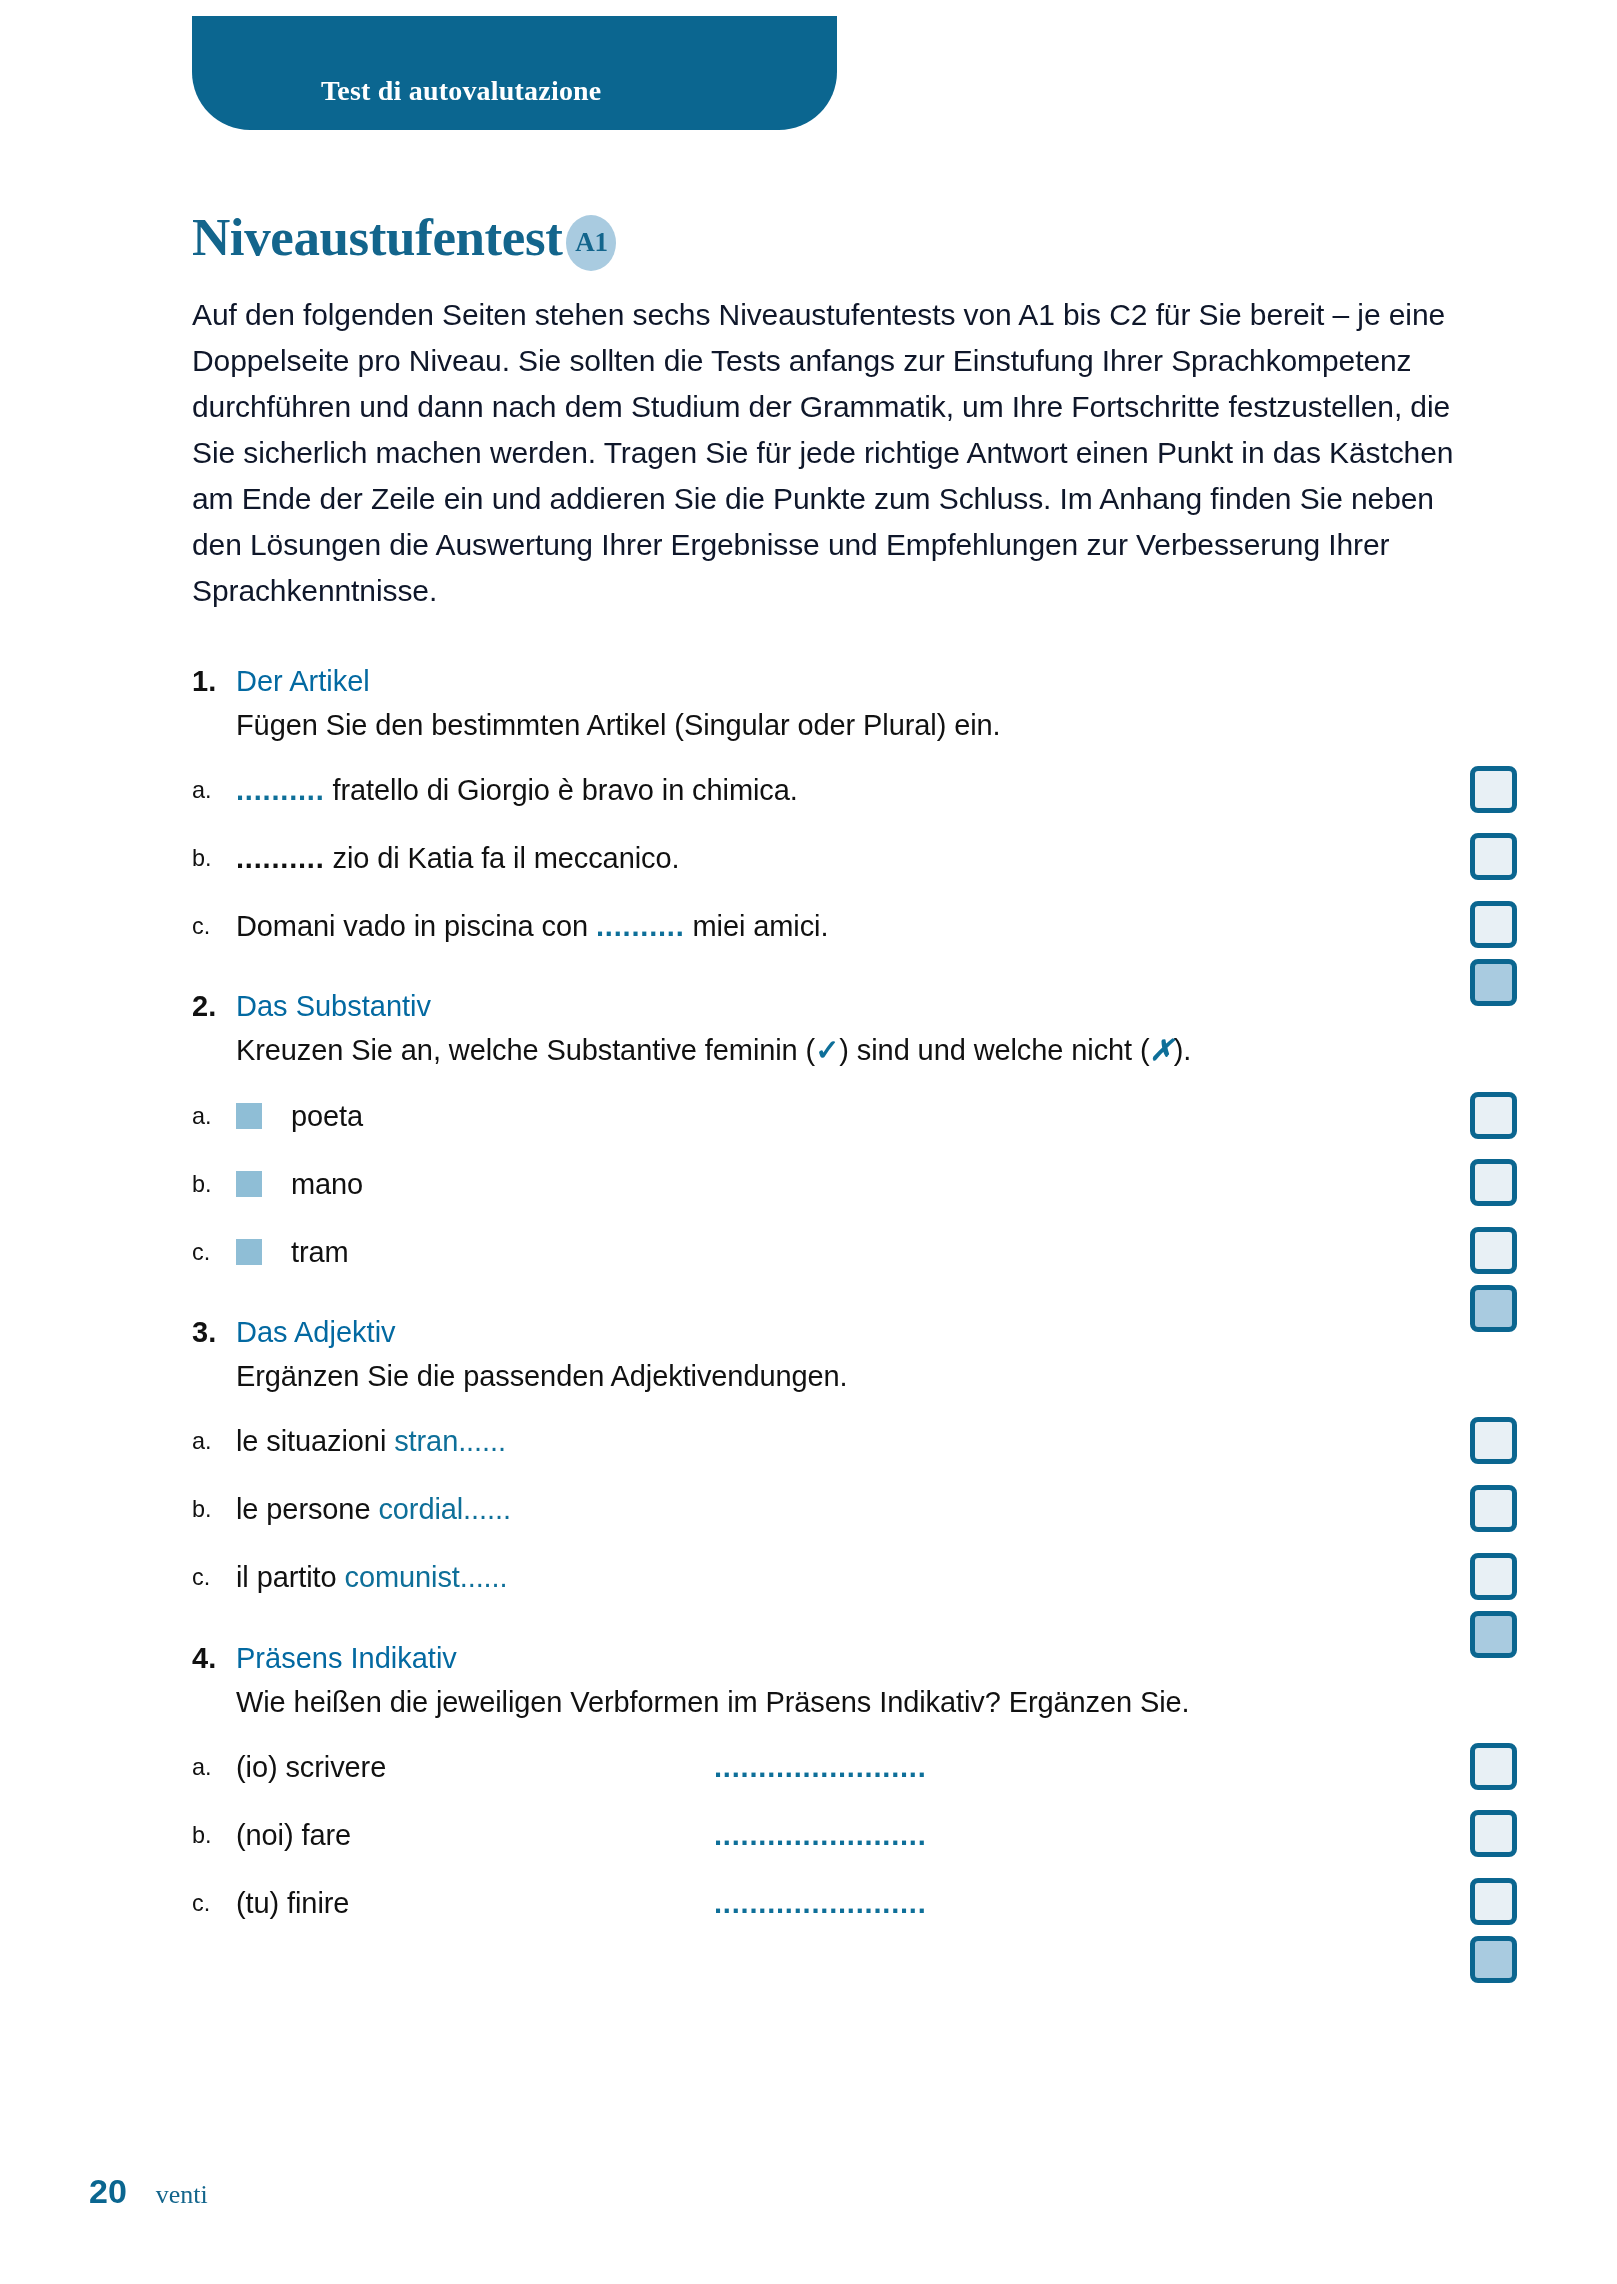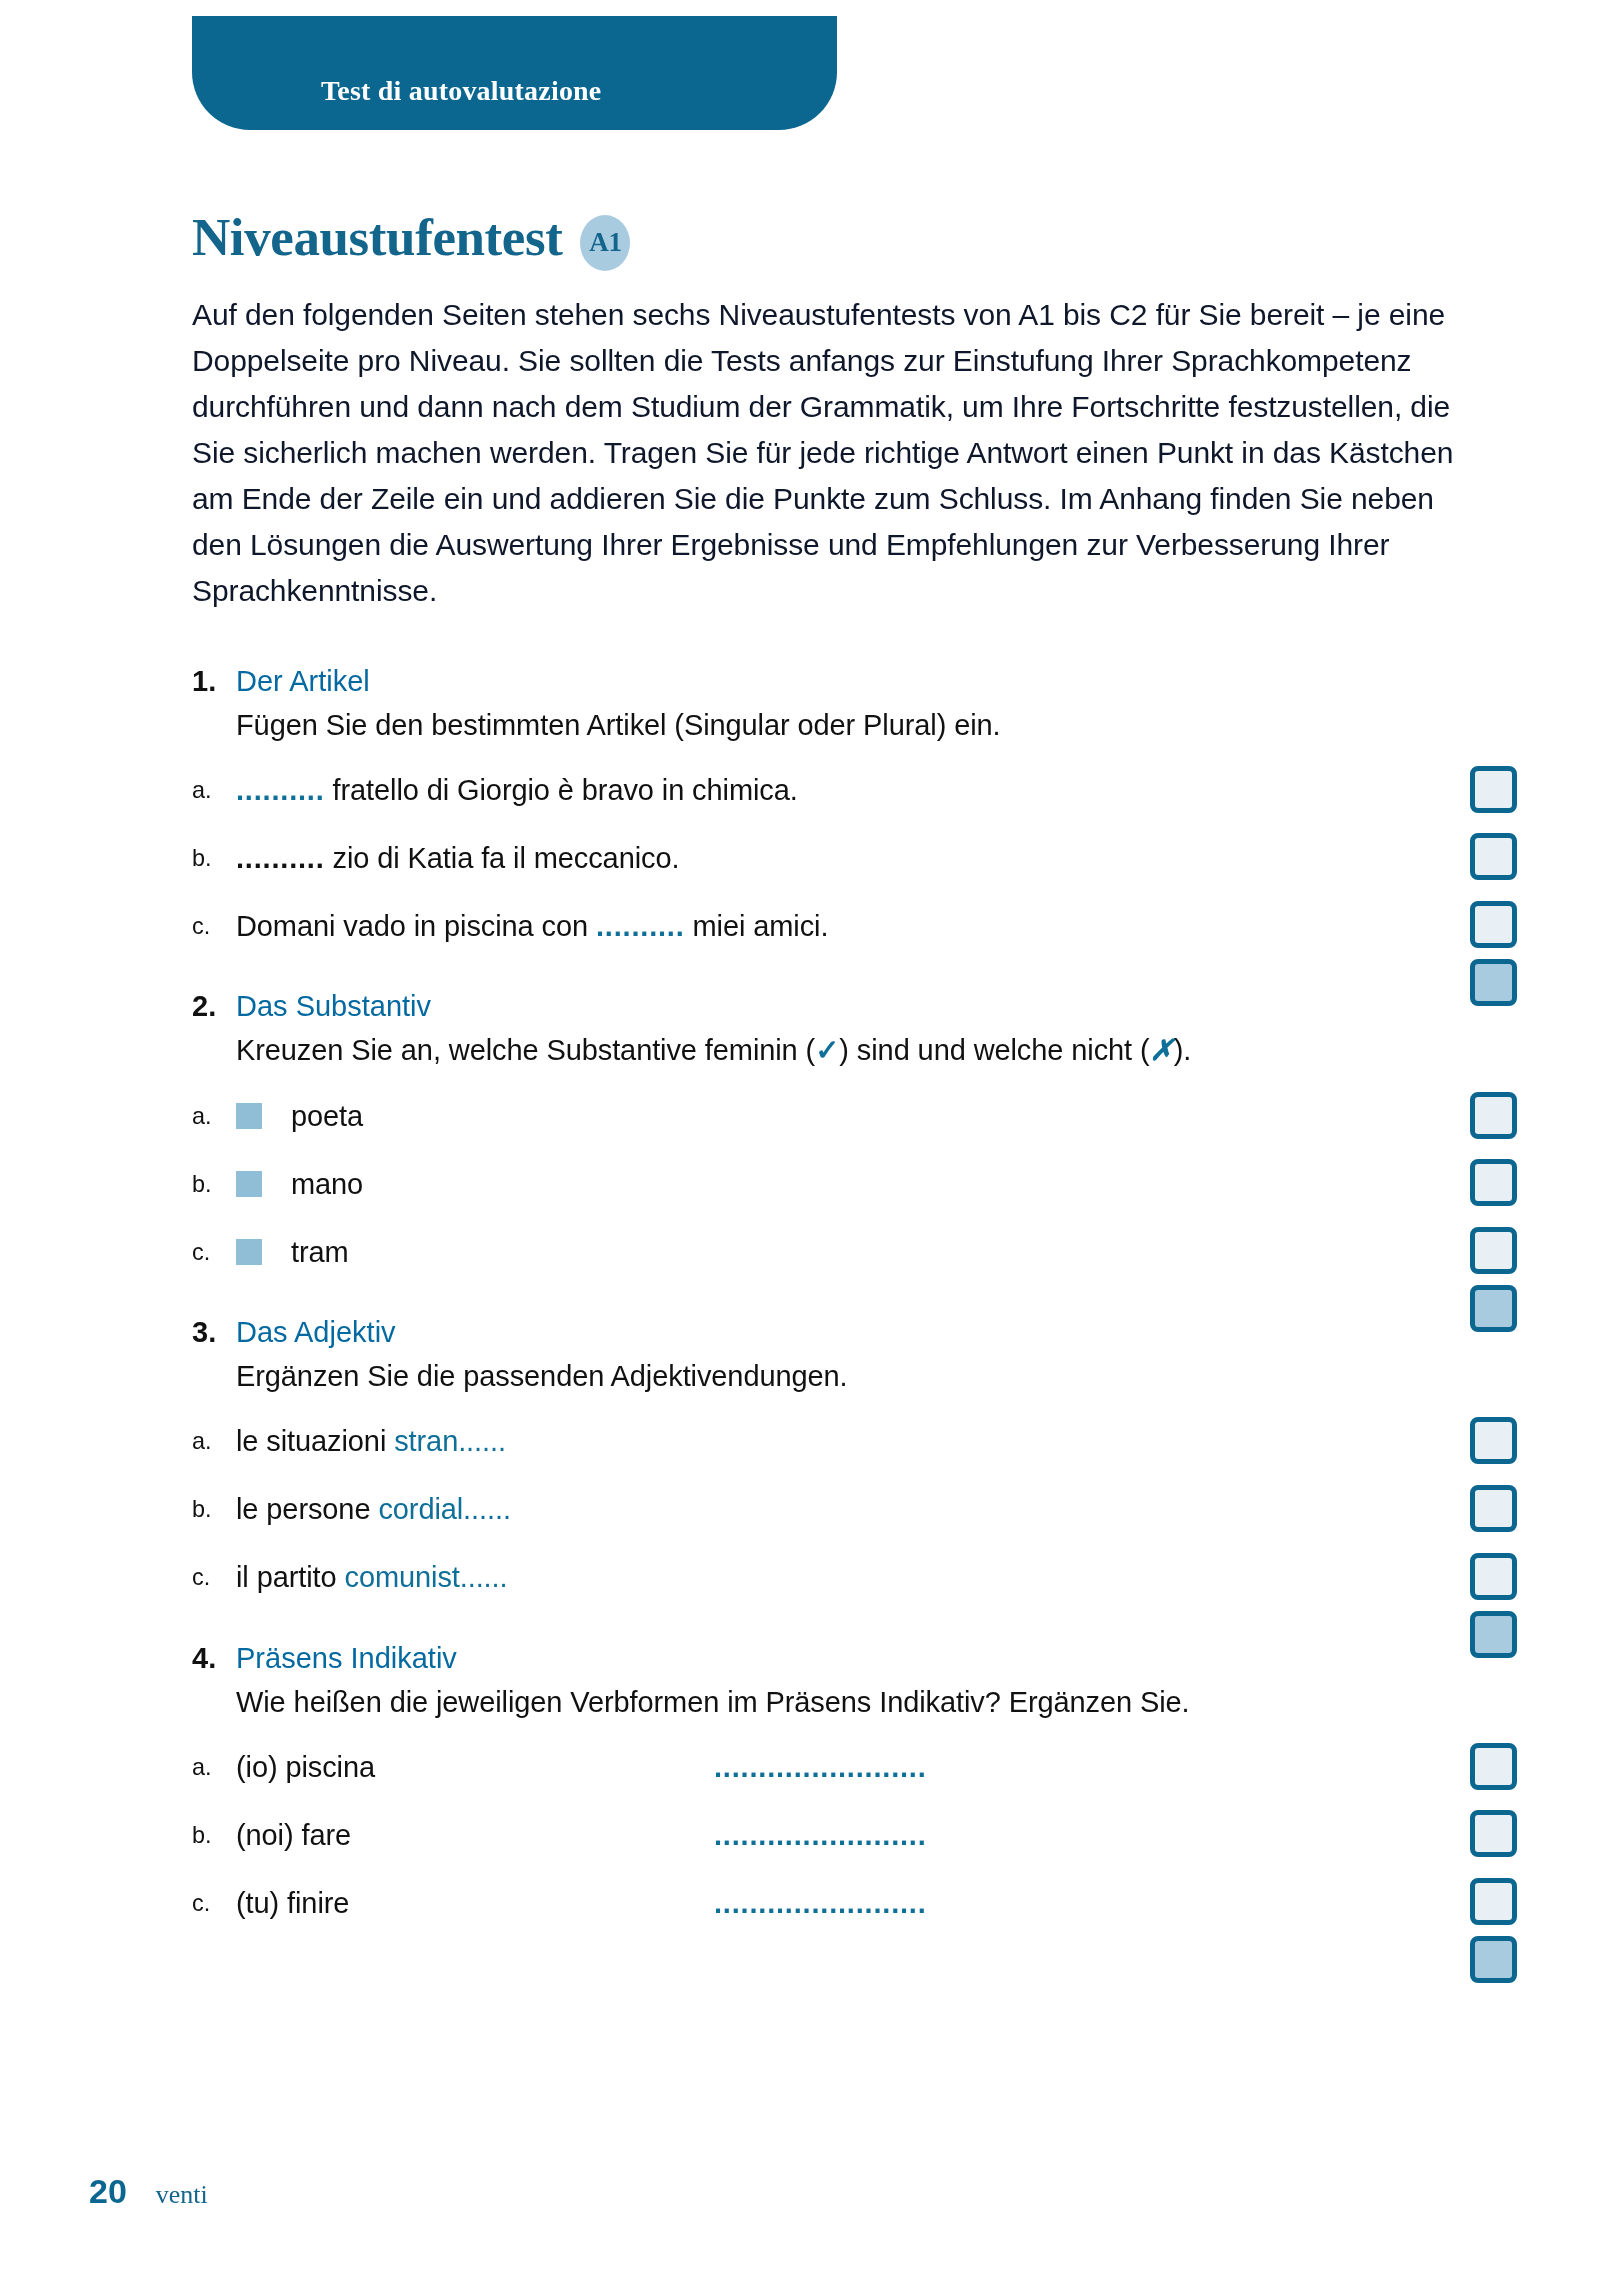--- a/index.html
+++ b/index.html
@@ -44,21 +44,21 @@
     position: absolute;
     left: 192px;
     top: 205px;
     width: 1337px;
   }
 
   
   .title-row {
     display: flex;
     align-items: center;
-    gap: 18px;
+    gap: 4px;
     margin-bottom: 21px;
   }
   .title-text {
     font-family: "Liberation Serif", serif;
     font-weight: bold;
     font-size: 53px;
     color: #13658c;
     letter-spacing: -0.4px;
     line-height: 1;
   }
@@ -342,21 +342,21 @@
     <div class="ex-head">
       <div class="ex-num">4.</div>
       <div class="ex-head-body">
         <div class="ex-title">Präsens Indikativ</div>
         <div class="ex-instruction">Wie heißen die jeweiligen Verbformen im Präsens Indikativ? Ergänzen Sie.</div>
       </div>
     </div>
     <div class="items">
       <div class="item-row">
         <div class="item-letter">a.</div>
-        <div class="item-text">(io) piscina</div>
+        <div class="item-text">(io) scrivere</div>
         <div class="answer-line">........................</div>
       </div>
       <div class="item-row">
         <div class="item-letter">b.</div>
         <div class="item-text">(noi) fare</div>
         <div class="answer-line">........................</div>
       </div>
       <div class="item-row">
         <div class="item-letter">c.</div>
         <div class="item-text">(tu) finire</div>

